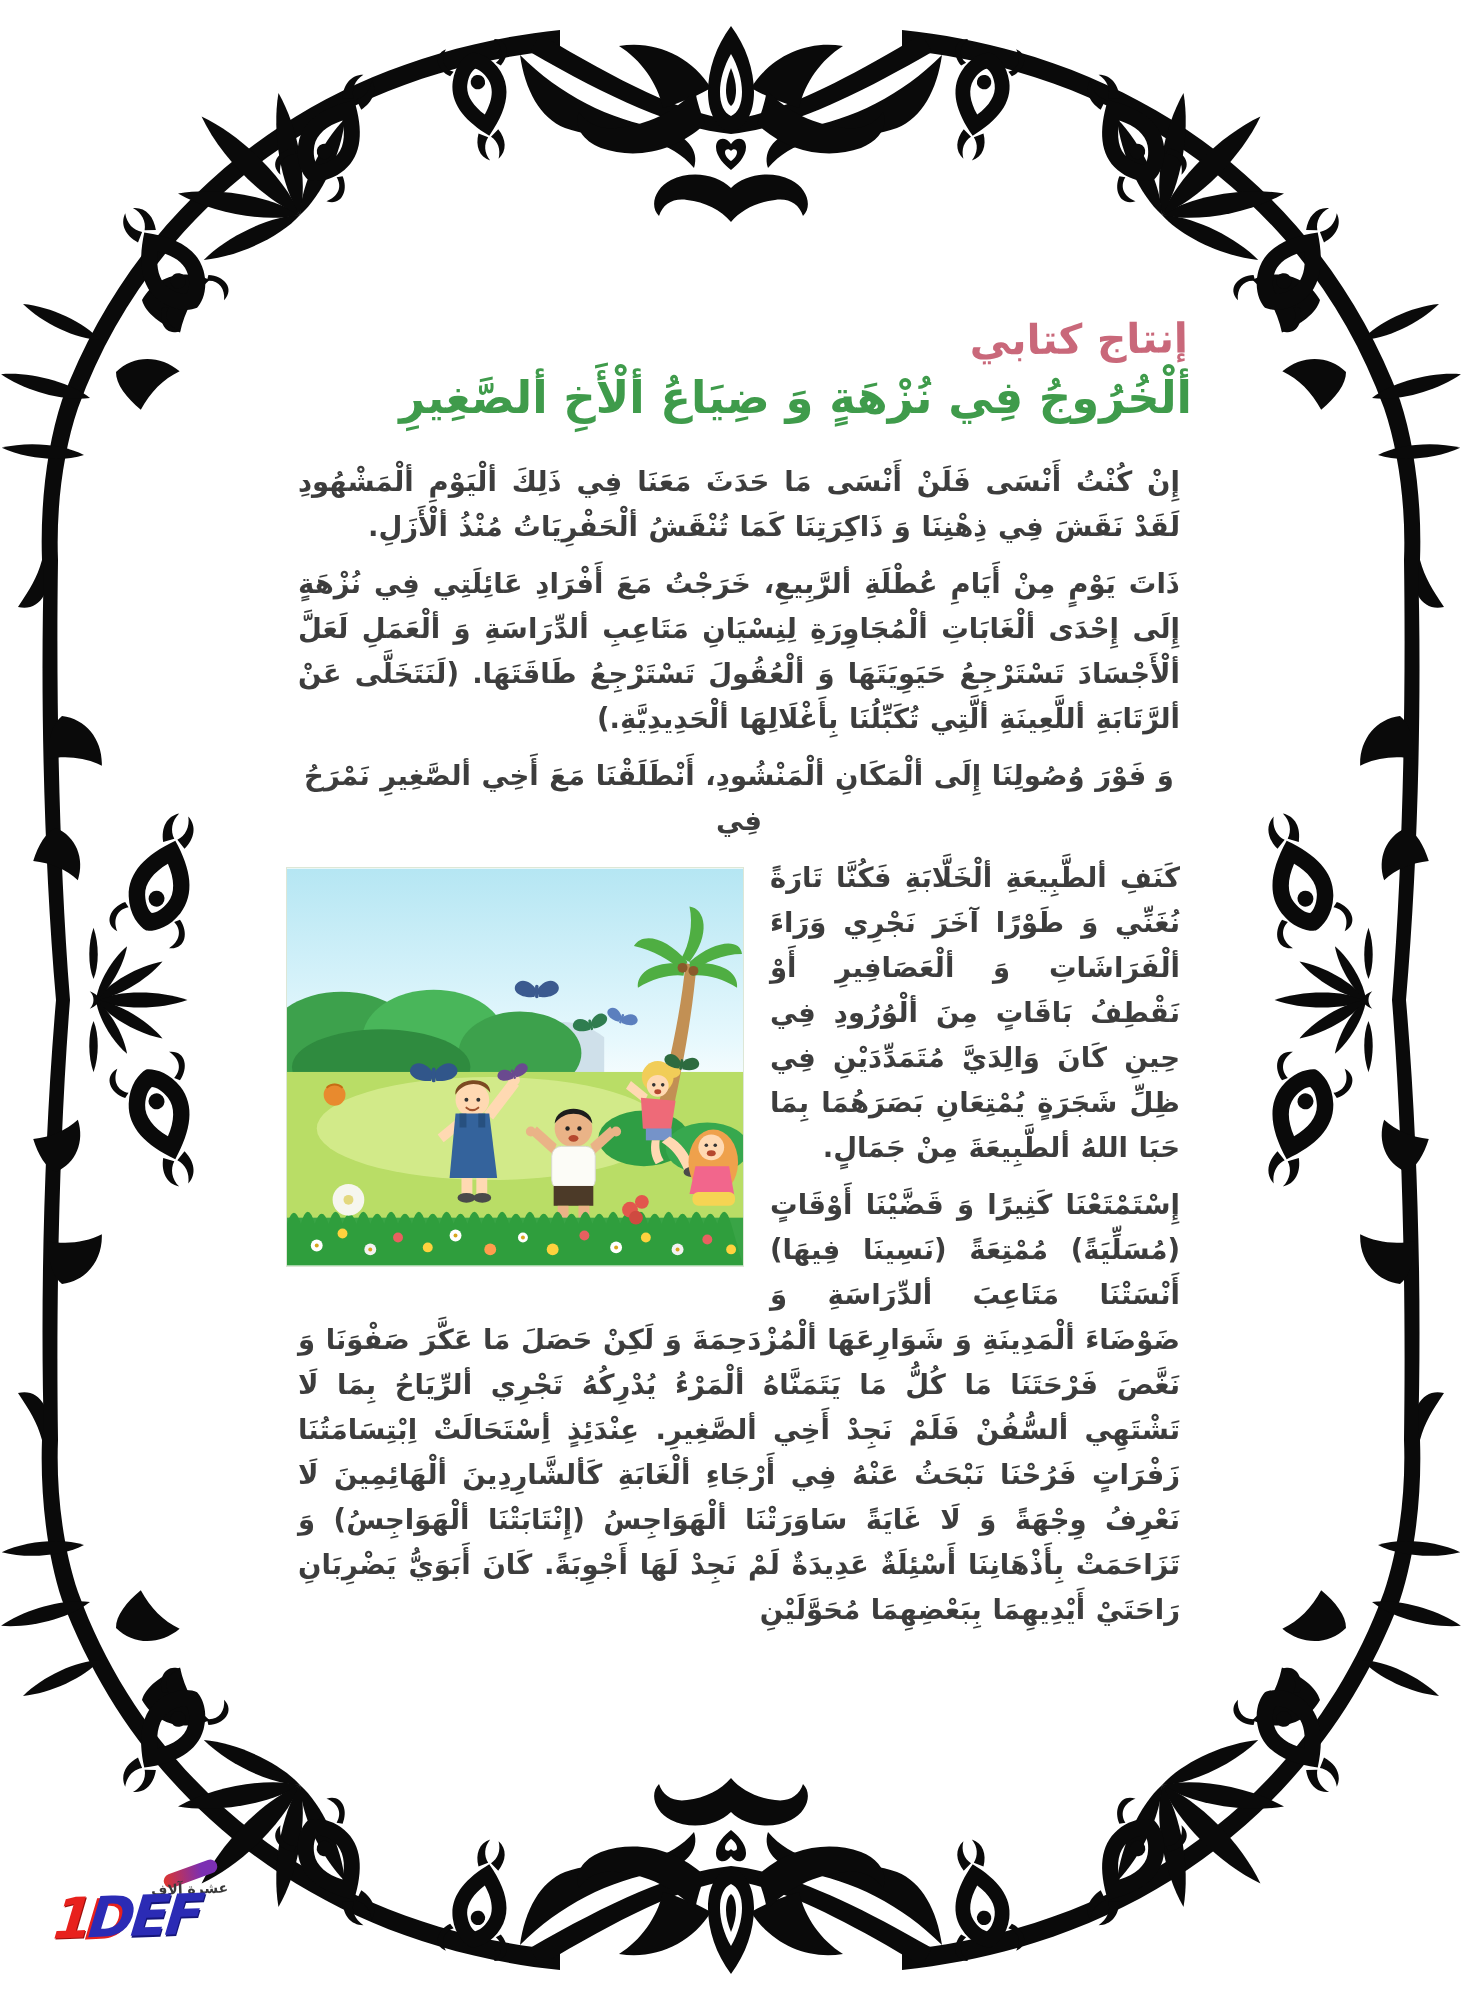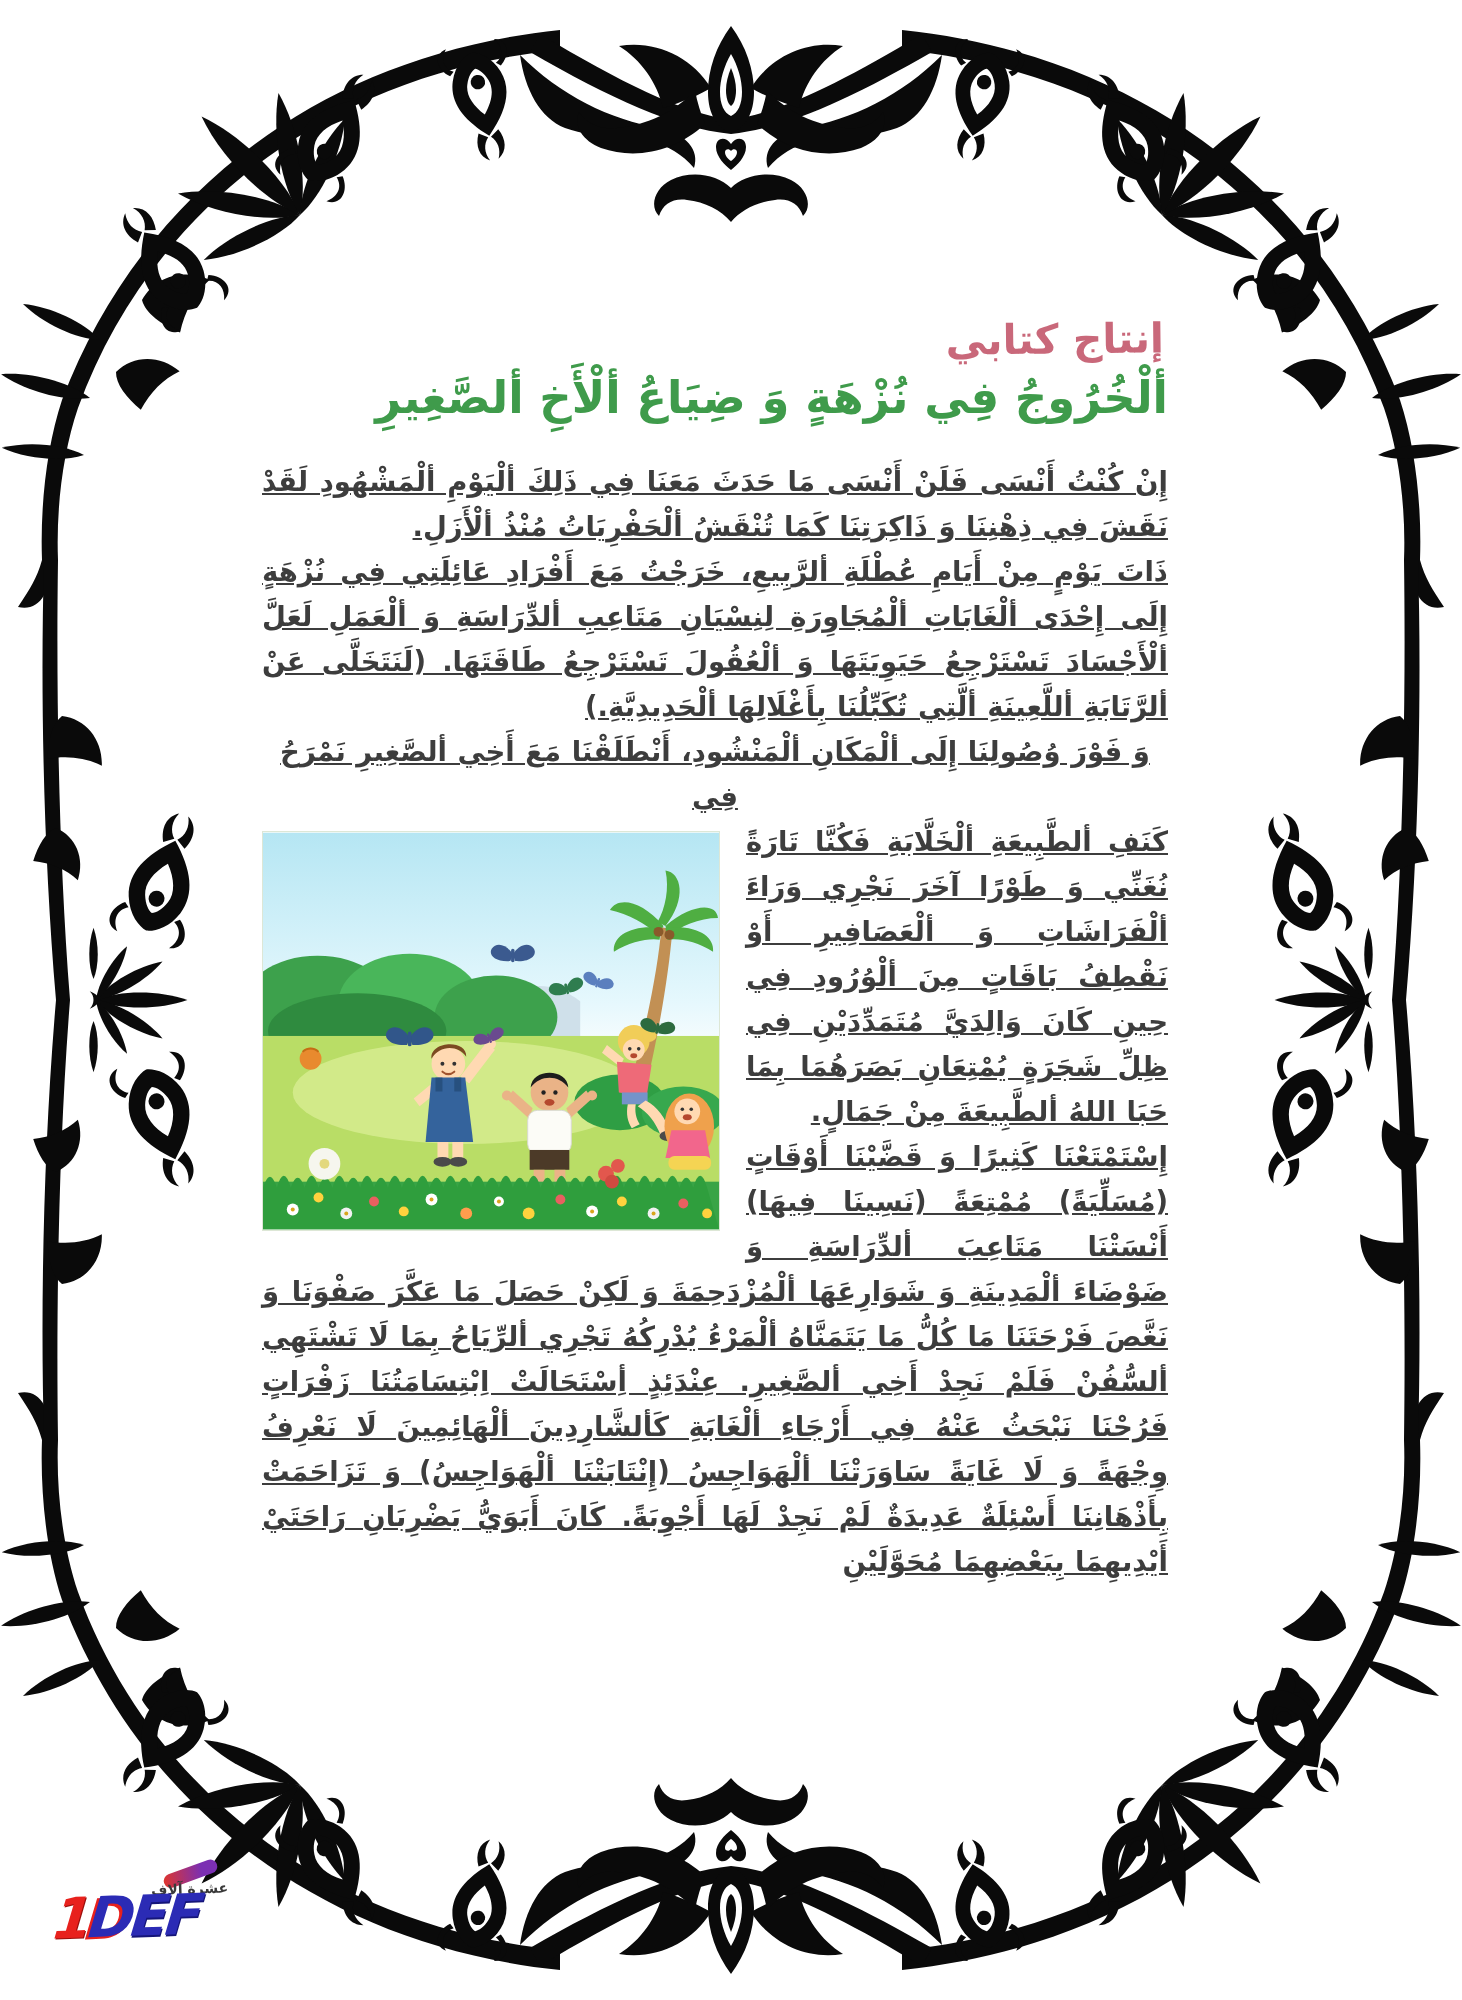--- a/index.html
+++ b/index.html
@@ -2,33 +2,33 @@
 <html lang="ar"><head>
 <meta charset="utf-8">
 <style>
   html,body{margin:0;padding:0;}
   body{
     width:1462px;height:2000px;position:relative;background:#ffffff;
     font-family:"DejaVu Sans",sans-serif;overflow:hidden;
   }
   .border-svg{position:absolute;left:0;top:0;width:1462px;height:2000px;pointer-events:none;}
   .content{
-    position:absolute;left:262px;top:318px;width:906px;direction:rtl;
+    position:absolute;left:286px;top:318px;width:906px;direction:rtl;
   }
   .kicker{
     color:#c9687a;font-size:41px;font-weight:700;text-align:right;
     margin:0 4px 0 0;line-height:1.25;transform:rotate(-0.6deg);
   }
   .main-title{
     color:#3f9b4b;font-size:45px;font-weight:700;text-align:right;
     margin:2px 0 34px 0;line-height:1.2;
   }
   .para{
     font-size:27.5px;font-weight:700;color:#3d3d3d;line-height:45px;
-    text-align:justify;margin:0;word-spacing:1px;text-decoration:underline;
+    text-align:justify;margin:12px;word-spacing:1px;
   }
   .para.intro{text-align:center;}
   .illus-box{
     float:left;width:458px;height:400px;margin:12px 26px 14px 0;
     background:#fbfdf8;border:1px solid #dde7d6;box-sizing:border-box;
   }
   .illus-box svg{width:100%;height:100%;display:block;}
   .para.after-image{clear:both;padding-top:14px;}
   .logo{
     position:absolute;left:48px;top:1862px;width:210px;height:110px;

